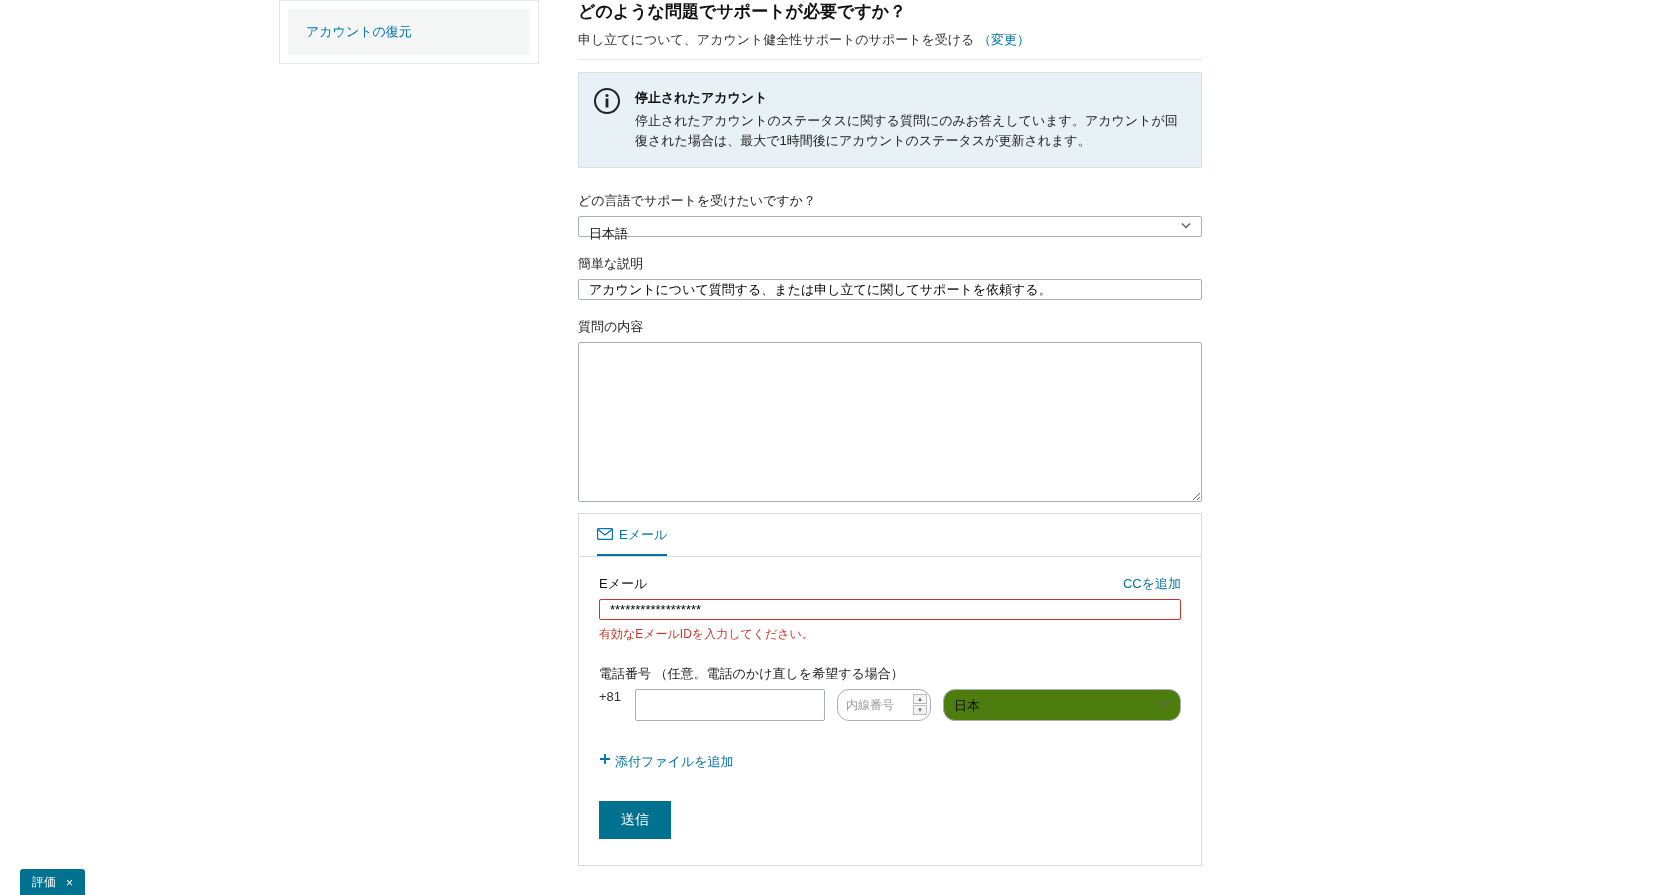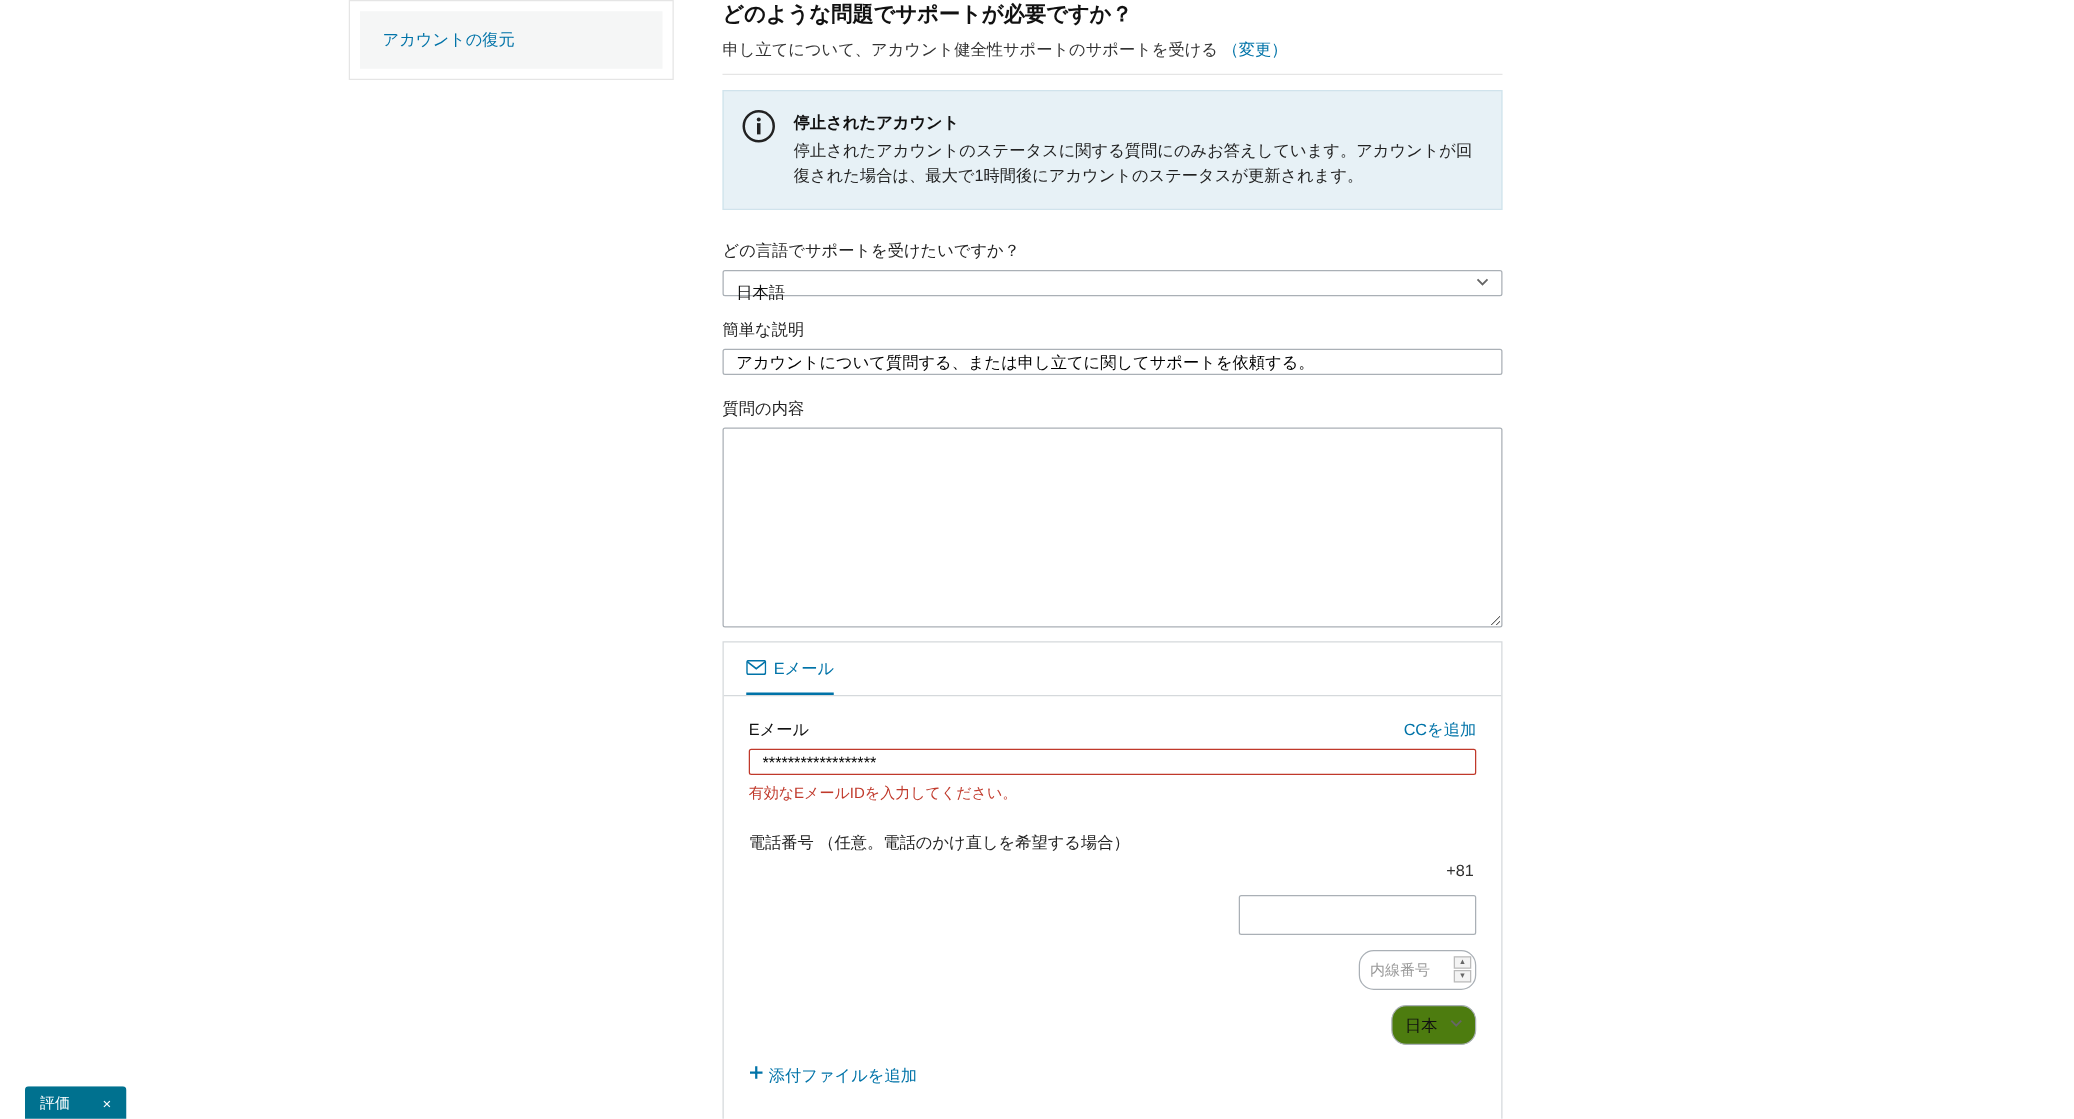--- a/index.html
+++ b/index.html
@@ -153,22 +153,21 @@
     border: 1px solid #c0392b !important;
   }
   .error-msg {
     color: #c0392b;
     font-size: 12px;
     margin-top: 6px;
   }
   .phone-row {
     display: flex;
     gap: 12px;
-    align-items: flex-end;
-    flex-direction: column;
+    align-items: flex-start;
   }
   .phone-prefix {
     font-size: 13px;
     color: #333;
     padding-right: 2px;
   }
   .phone-input {
     width: 190px;
     border: 1px solid #aab0b6;
     border-radius: 2px;
@@ -221,21 +220,21 @@
     border-radius: 12px;
     padding: 7px 30px 7px 10px;
     font-size: 13px;
     height: 32px;
     background: #4d7c0f;
     font-family: inherit;
   }
   .attach-link {
     color: #0073a8;
     font-size: 13px;
-    margin-top: 16px;
+    margin-top: 32px;
     display: flex;
     align-items: flex-start;
     gap: 4px;
     cursor: pointer;
   }
   .submit-btn {
     background: #00718f;
     color: #fff;
     border: none;
     padding: 10px 22px;
@@ -248,21 +247,21 @@
     position: fixed;
     bottom: 0;
     left: 20px;
     background: #00718f;
     color: #fff;
     padding: 5px 12px 4px 12px;
     font-size: 12px;
     border-radius: 3px 3px 0 0;
     display: flex;
     align-items: center;
-    gap: 26px;
+    gap: 10px;
     cursor: pointer;
   }
   .feedback-close {
     font-size: 12px;
   }
   ::placeholder { color: #999; }
 </style>
 </head>
 <body>
 

